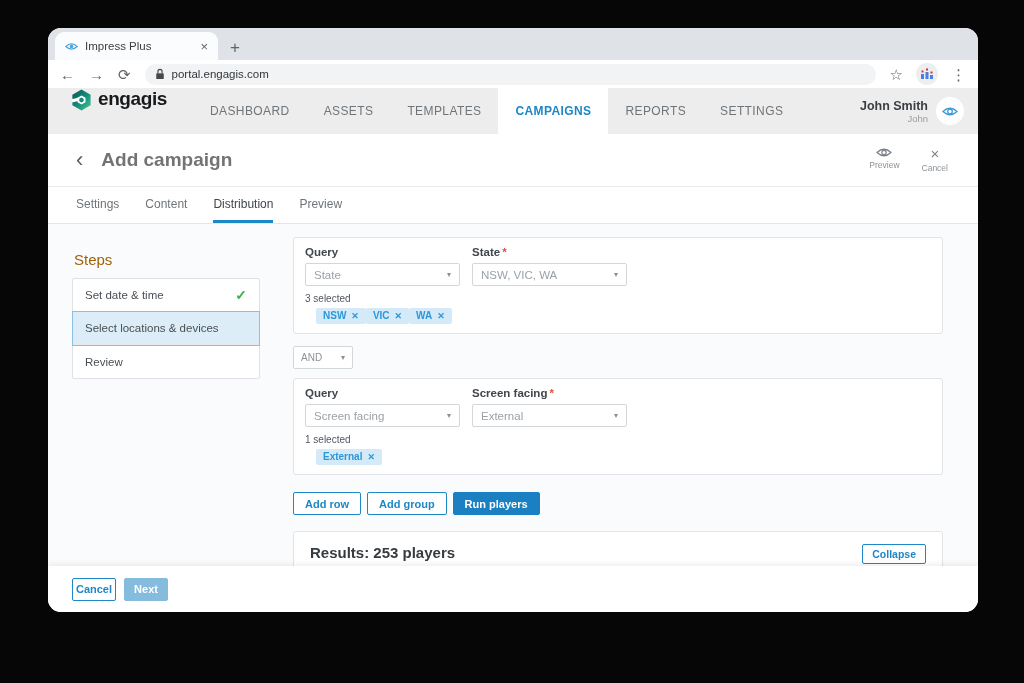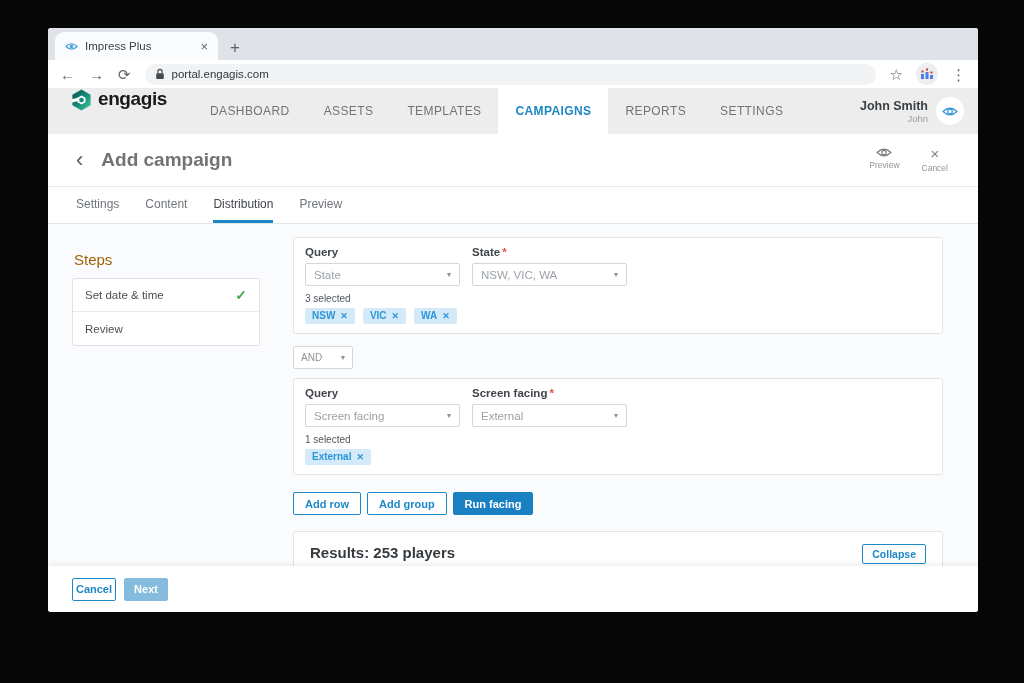--- a/index.html
+++ b/index.html
@@ -1,20 +1,20 @@
 <!DOCTYPE html>
 <html><head>
 <meta charset="utf-8">
 <style>
   * { box-sizing: border-box; margin: 0; padding: 0; }
   html,body { width:1024px; height:683px; overflow:hidden; }
   body { background:#060606; font-family:"Liberation Sans", sans-serif; position:relative; }
 
   .window { position:absolute; left:48px; top:28px; width:930px; height:584px;
-            background:#fff; border-radius:3px; overflow:hidden; display:flex; flex-direction:column; }
+            background:#fff; border-radius:13px; overflow:hidden; display:flex; flex-direction:column; }
 
   
   .tabstrip { height:32px; background:#dfe2e6; display:flex; align-items:flex-end; padding-left:7px; flex:none; }
   .tab { width:163px; height:28px; background:#fbfcfd; border-radius:9px 9px 0 0; display:flex; align-items:center;
          padding:0 10px; gap:7px; }
   .tab-title { font-size:11.5px; color:#3c4043; flex:1; white-space:nowrap; overflow:hidden; }
   .tab-close { font-size:13px; color:#5f6368; cursor:default; }
   .newtab { font-size:17px; color:#5f6368; margin:0 0 4px 12px; line-height:1; }
 
   .addressbar { height:28px; background:#fff; display:flex; align-items:center; padding:0 12px; gap:14px; flex:none; }
@@ -70,21 +70,21 @@
   .main { flex:1; min-width:0; }
   .panel { background:#fff; border:1px solid #e2e4e7; border-radius:3px; padding:8px 16px 9px 11px; }
   .fields { display:flex; gap:12px; }
   .field { width:155px; }
   .f-label { font-size:11.5px; font-weight:700; color:#41464c; margin-bottom:5px; }
   .f-label .req { color:#e74c3c; margin-left:2px; }
   .select { height:23px; border:1px solid #d3d7da; border-radius:2px; background:#fff; display:flex;
             align-items:center; justify-content:space-between; padding:0 8px; font-size:11.5px; color:#9ba1a7; }
   .caret { font-size:8px; color:#8a9095; }
   .sel-count { font-size:10px; color:#515760; margin-top:7px; }
-  .chips { display:flex; gap:8px; margin-top:4px; }
+  .chips { display:flex; margin-top:4px;margin-left:11px; }
   .chip { background:#d4eaf8; color:#2d96d8; font-size:10px; font-weight:700; padding:2px 7px 3px;
           border-radius:2px; display:flex; align-items:center; gap:5px; }
   .chip .chip-x { font-size:9px; }
 
   .and-select { width:60px; height:23px; margin:12px 0 9px; border:1px solid #d3d7da; border-radius:2px; background:#fff;
                 display:flex; align-items:center; justify-content:space-between; padding:0 7px;
                 font-size:10px; color:#8d9297; }
 
   .btnrow { display:flex; gap:6px; margin-top:17px; }
   .btn { height:23px; padding:0 11px; font-size:11px; font-weight:700; border-radius:2px;
@@ -213,20 +213,23 @@
 
   <div class="content">
 
     <div class="sidebar">
       <div class="steps-heading">Steps</div>
       <div class="stepslist">
         <div class="step">
           <span>Set date &amp; time</span>
           <span class="check">✓</span>
         </div>
+        <div class="step active">
+          <span>Select locations &amp; devices</span>
+        </div>
         <div class="step">
           <span>Review</span>
         </div>
       </div>
     </div>
 
     <div class="main">
 
       <div class="panel">
         <div class="fields">
@@ -293,21 +296,21 @@
           <span class="chip">
             <span>External</span>
             <span class="chip-x">✕</span>
           </span>
         </div>
       </div>
 
       <div class="btnrow">
         <div class="btn ghost">Add row</div>
         <div class="btn ghost">Add group</div>
-        <div class="btn primary">Run facing</div>
+        <div class="btn primary">Run players</div>
       </div>
 
       <div class="panel results">
         <div class="results-title">Results: 253 players</div>
         <div class="collapse-btn">Collapse</div>
 
       </div>
 
     </div>
   </div>

